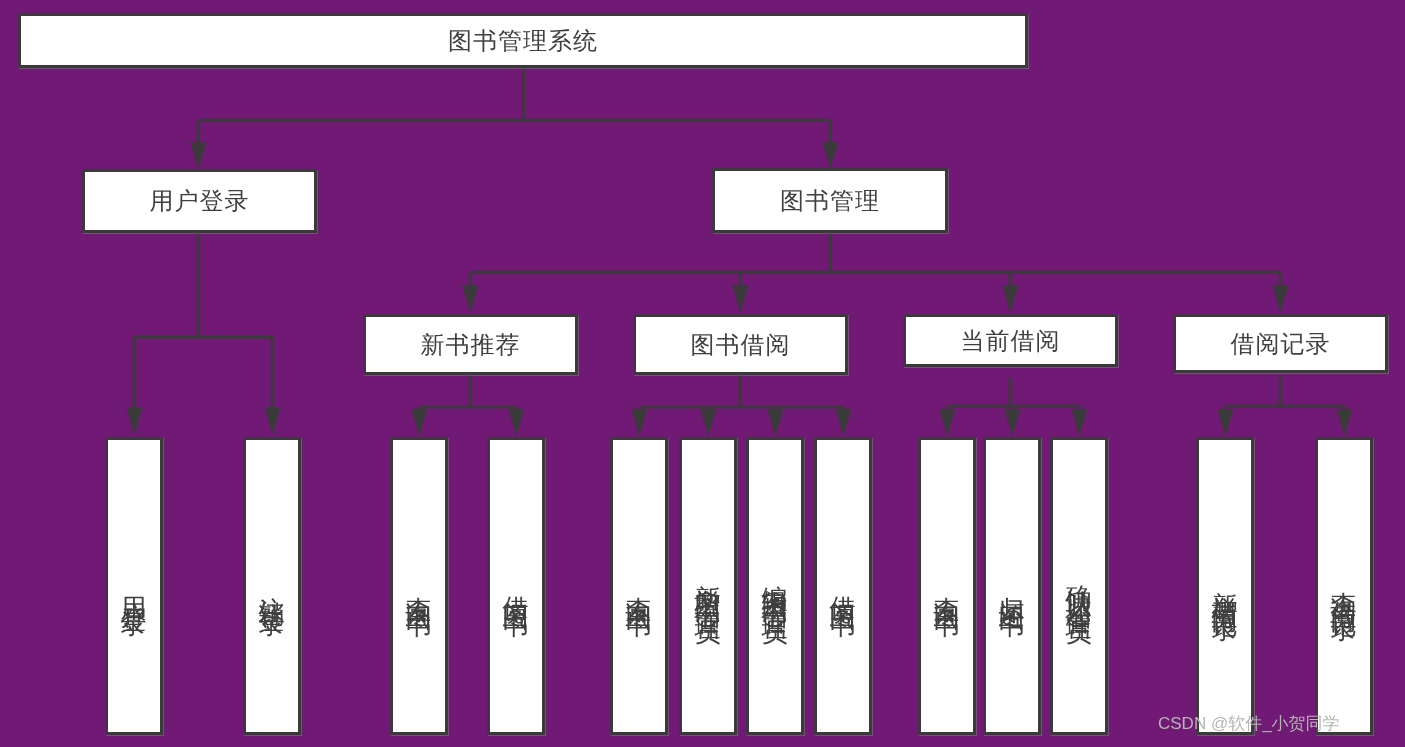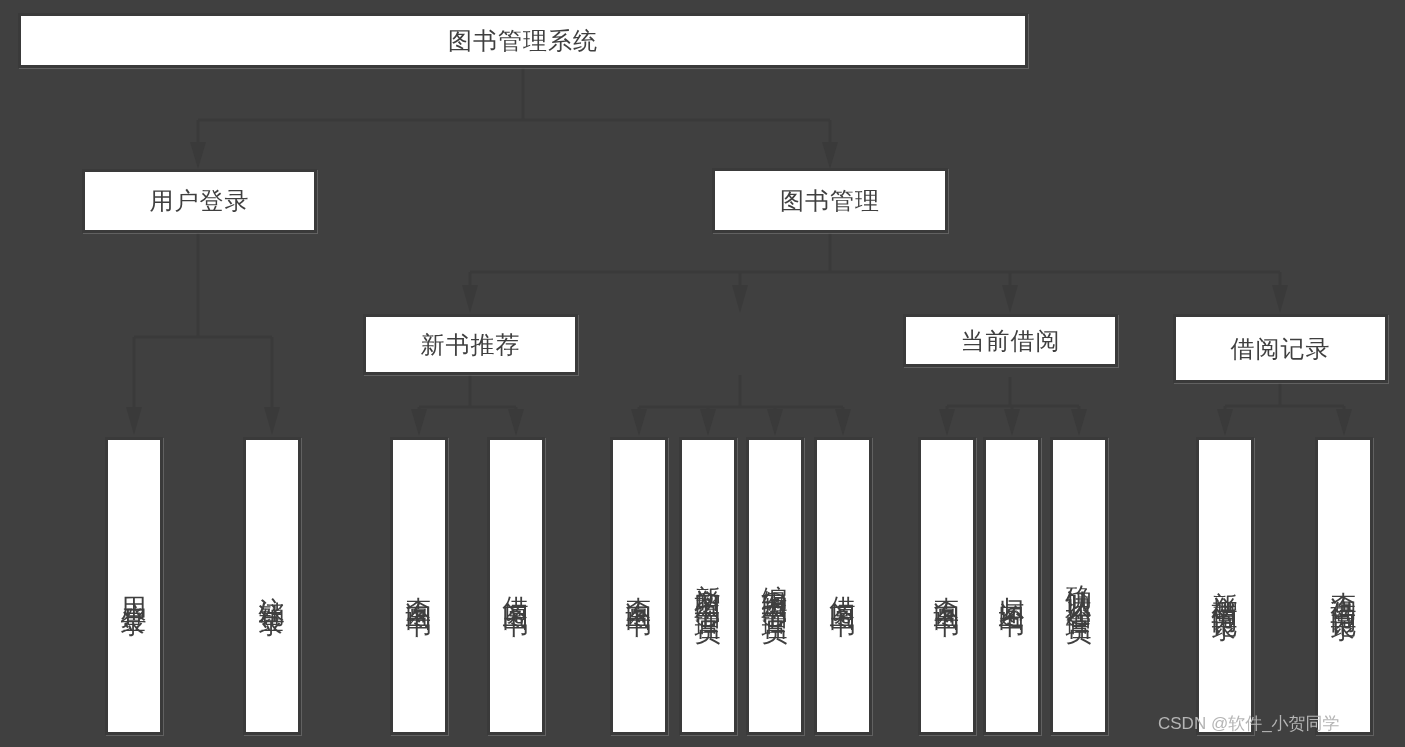--- a/index.html
+++ b/index.html
@@ -5,21 +5,21 @@
   html, body {
     margin: 0;
     padding: 0;
     background: #ffffff;
     font-family: "Liberation Sans", "DejaVu Sans", sans-serif;
   }
   .canvas {
     position: relative;
     width: 1405px;
     height: 747px;
-    background: #404040;
+    background: #701a75;
     overflow: hidden;
   }
   svg.connectors {
     position: absolute;
     left: 0;
     top: 0;
     z-index: 1;
   }
   .node {
     position: absolute;
@@ -107,24 +107,27 @@
   <div class="node h" style="left:82px; top:169px; width:235px; height:64px;">
     <span>用户登录</span>
   </div>
   <div class="node h" style="left:363px; top:314px; width:215px; height:61px;">
     <span>新书推荐</span>
   </div>
 
   <div class="node h" style="left:712px; top:168px; width:236px; height:65px;">
     <span>图书管理</span>
   </div>
+  <div class="node h" style="left:633px; top:314px; width:215px; height:61px;">
+    <span>图书借阅</span>
+  </div>
   <div class="node h" style="left:903px; top:314px; width:215px; height:53px;">
     <span>当前借阅</span>
   </div>
-  <div class="node h" style="left:1173px; top:314px; width:215px; height:69px;">
+  <div class="node h" style="left:1173px; top:314px; width:215px; height:59px;">
     <span>借阅记录</span>
   </div>
 
   <div class="node v" style="left:105px; top:437px; width:58px; height:298px;">
     <span>用户登录</span>
   </div>
   <div class="node v" style="left:243px; top:437px; width:58px; height:298px;">
     <span>注销登录</span>
   </div>
 

